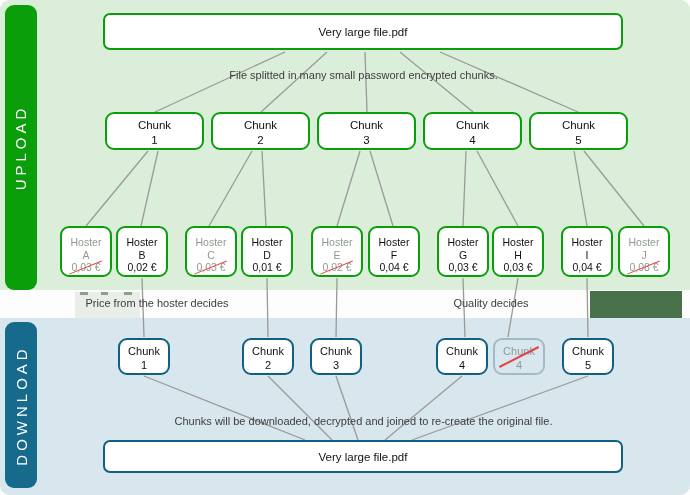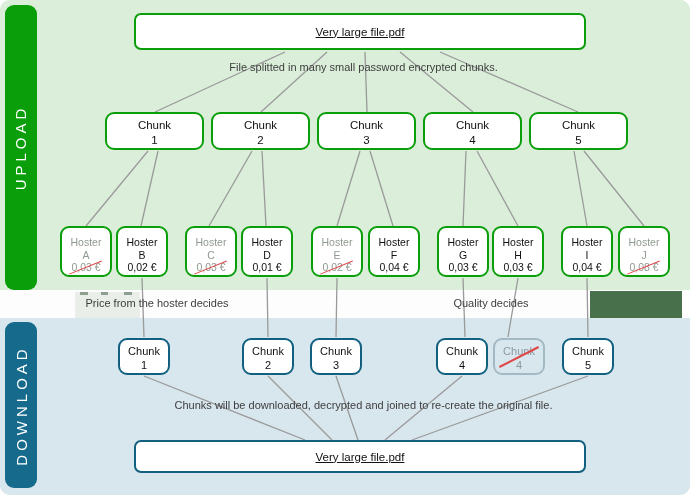--- a/index.html
+++ b/index.html
@@ -15,21 +15,21 @@
   .sidebar{position:absolute;left:5px;width:32px;border-radius:9px;display:flex;align-items:center;justify-content:center;z-index:3;}
   #sidebar-upload{top:5px;height:285px;background:#0a9e0a;}
   #sidebar-download{top:322px;height:166px;background:#166b8d;}
   .sidebar span{transform:rotate(-90deg);white-space:nowrap;color:#ffffff;font-size:15px;letter-spacing:4px;font-weight:400;}
 
   
   #lines{position:absolute;left:0;top:0;z-index:1;}
 
   
   .bx{position:absolute;background:#ffffff;box-sizing:border-box;text-align:center;z-index:2;}
-  .file-box{border:2.5px solid #0a9e0a;border-radius:7px;width:452px;left:134px;display:flex;align-items:center;justify-content:center;font-size:11.5px;color:#111;text-decoration:underline;}
+  .file-box{border:2.5px solid #0a9e0a;border-radius:7px;width:520px;left:103px;display:flex;align-items:center;justify-content:center;font-size:11.5px;color:#111;}
   .file-box.teal{border-color:#11607f;}
   .chunk{border:2.5px solid #0a9e0a;border-radius:9px;width:99px;height:38px;top:112px;font-size:11.5px;color:#111;line-height:15px;padding-top:4px;}
   .dchunk{border:2.5px solid #11607f;border-radius:9px;width:52px;height:37px;top:338px;font-size:11px;color:#111;line-height:14px;padding-top:4px;}
   .dchunk.struck{border-color:#a3bac4;background:transparent;color:#8d9aa0;}
   .dchunk.struck:after{content:"";position:absolute;left:2px;right:2px;top:48%;border-top:2px solid #e04545;transform:rotate(-27deg);}
   .hoster{border:2.5px solid #0a9e0a;border-radius:9px;width:52px;height:51px;top:226px;font-size:10.5px;color:#111;line-height:12.5px;padding-top:8px;}
   .hoster.struck{color:#8f9a8f;}
   .hoster .price{position:relative;display:inline-block;}
   .hoster.struck .price:after{content:"";position:absolute;left:-3px;right:-3px;top:45%;border-top:1.8px solid #e04545;transform:rotate(-22deg);}
 
@@ -89,21 +89,21 @@
     <span>UPLOAD</span>
   </div>
   <div class="sidebar" id="sidebar-download">
     <span>DOWNLOAD</span>
   </div>
 
   <div class="bx file-box" style="top:13px;height:37px;">
     <span>Very large file.pdf</span>
   </div>
 
-  <div class="caption wide" style="top:61px;">File splitted in many small password encrypted chunks.</div>
+  <div class="caption wide" style="top:69px;">File splitted in many small password encrypted chunks.</div>
 
   <div class="bx chunk" style="left:105px;">
     <span>Chunk</span><br>
     <span>1</span>
   </div>
   <div class="bx chunk" style="left:211px;">
     <span>Chunk</span><br>
     <span>2</span>
   </div>
   <div class="bx chunk" style="left:317px;">
@@ -198,19 +198,19 @@
   </div>
   <div class="bx dchunk struck" style="left:493px;">
     <span>Chunk</span><br>
     <span>4</span>
   </div>
   <div class="bx dchunk" style="left:562px;">
     <span>Chunk</span><br>
     <span>5</span>
   </div>
 
-  <div class="caption wide" style="top:399px;">Chunks will be downloaded, decrypted and joined to re-create the original file.</div>
+  <div class="caption wide" style="top:415px;">Chunks will be downloaded, decrypted and joined to re-create the original file.</div>
 
   <div class="bx file-box teal" style="top:440px;height:33px;">
     <span>Very large file.pdf</span>
   </div>
 
 </div>
 
 </body></html>

